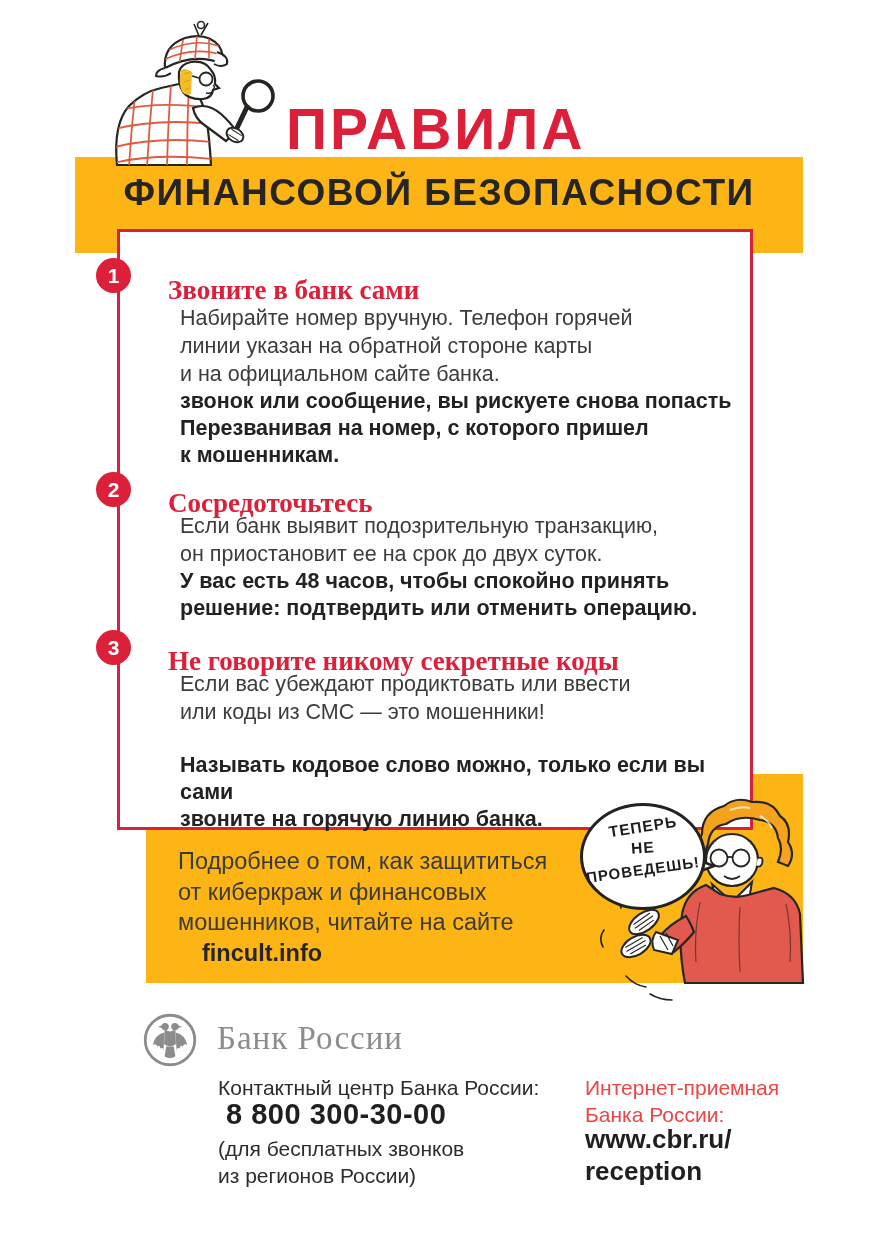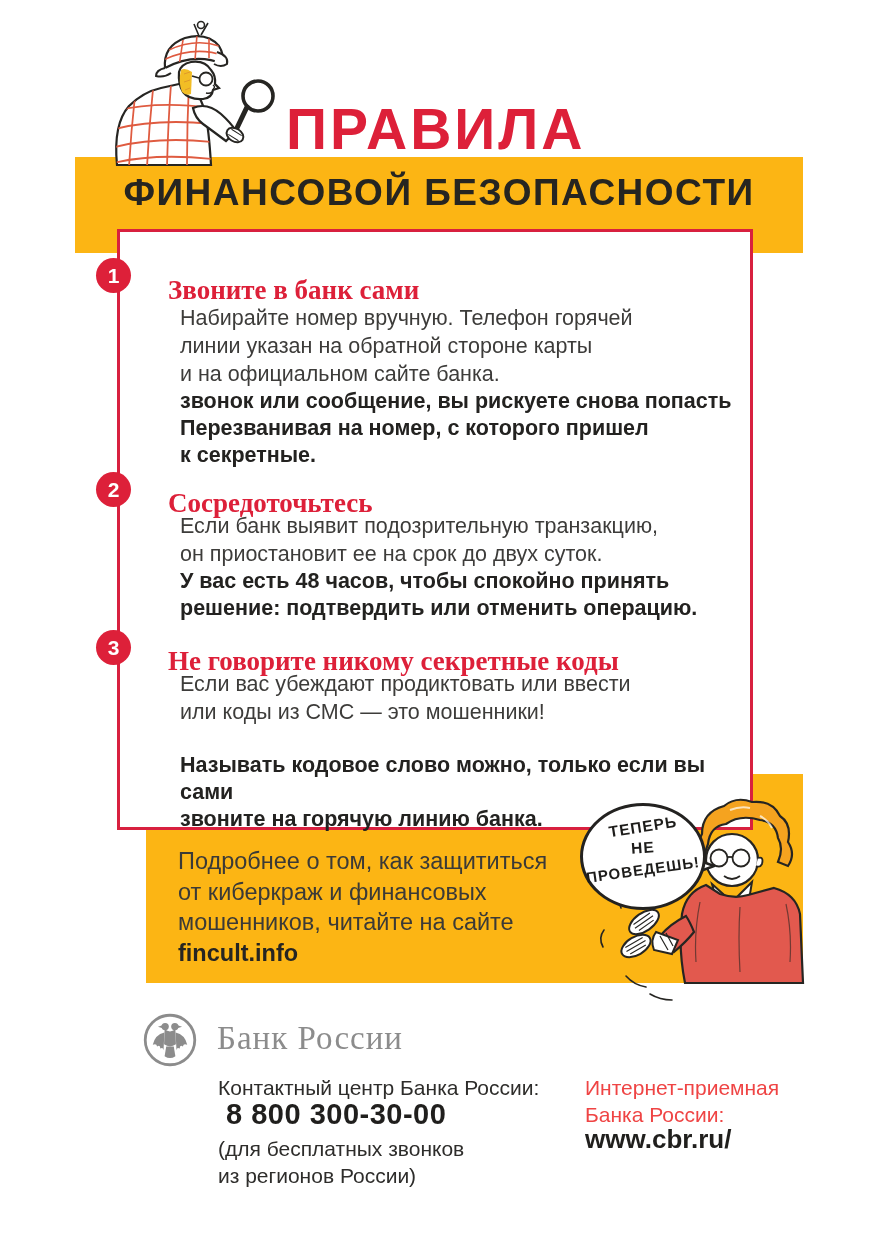--- a/index.html
+++ b/index.html
@@ -27,21 +27,21 @@
   .num-circle{
     position:absolute;left:96px;top:0;width:35px;height:35px;border-radius:50%;
     background:#dd2039;color:#ffffff;font-size:21px;font-weight:700;
     display:flex;align-items:center;justify-content:center;
   }
   .rule-heading{position:absolute;left:156px;margin:12px;font-size:27px;font-weight:700;color:#dd2039;line-height:34px;white-space:nowrap;font-family:Liberation Serif, serif;}
   .rule-body{position:absolute;left:180px;width:555px;font-size:21.5px;line-height:28px;color:#3d3c3a;}
   .rule-bold{position:absolute;left:180px;width:560px;font-size:21.5px;line-height:27px;font-weight:700;color:#232220;}
   
   .note{position:absolute;left:178px;top:846px;width:420px;z-index:3;font-size:23.5px;line-height:30.5px;color:#3b3a37;}
-  .note-site{font-weight:700;color:#262522;}
+  .note-site{font-weight:700;color:#262522;margin-left:24px;}
   
   .bubble{position:absolute;left:580px;top:803px;width:120px;height:101px;background:#ffffff;
           border:3px solid #232220;border-radius:50%;z-index:5;}
   .bubble-tail{position:absolute;left:684px;top:850px;z-index:4;}
   .bubble-line{position:absolute;width:100%;text-align:center;font-size:15.5px;font-weight:700;
                letter-spacing:1px;color:#1d1c1a;white-space:nowrap;}
   .bl1{top:12px;transform:rotate(-9deg);}
   .bl2{top:33px;transform:rotate(-4deg);}
   .bl3{top:55px;transform:rotate(-8deg);font-size:15px;}
   
@@ -128,21 +128,21 @@
     <div class="num-circle">1</div>
     <h2 class="rule-heading" style="top:3px">Звоните в банк сами</h2>
     <div class="rule-body" style="top:46px">
       <div>Набирайте номер вручную. Телефон горячей</div>
       <div>линии указан на обратной стороне карты</div>
       <div>и на официальном сайте банка.</div>
     </div>
     <div class="rule-bold" style="top:130px">
       <div>звонок или сообщение, вы рискуете снова попасть</div>
       <div>Перезванивая на номер, с которого пришел</div>
-      <div>к секретные.</div>
+      <div>к мошенникам.</div>
     </div>
   </div>
 
   <div class="rule" style="top:472px">
     <div class="num-circle">2</div>
     <h2 class="rule-heading" style="top:2px">Сосредоточьтесь</h2>
     <div class="rule-body" style="top:40px">
       <div>Если банк выявит подозрительную транзакцию,</div>
       <div>он приостановит ее на срок до двух суток.</div>
     </div>
@@ -241,15 +241,16 @@
   <div class="contact-note">
     <div>(для бесплатных звонков</div>
     <div>из регионов России)</div>
   </div>
   <div class="reception-label">
     <div>Интернет-приемная</div>
     <div>Банка России:</div>
   </div>
   <div class="reception-url">
     <div>www.cbr.ru/</div>
+    <div>reception</div>
   </div>
 
 </div>
 
 </body></html>

